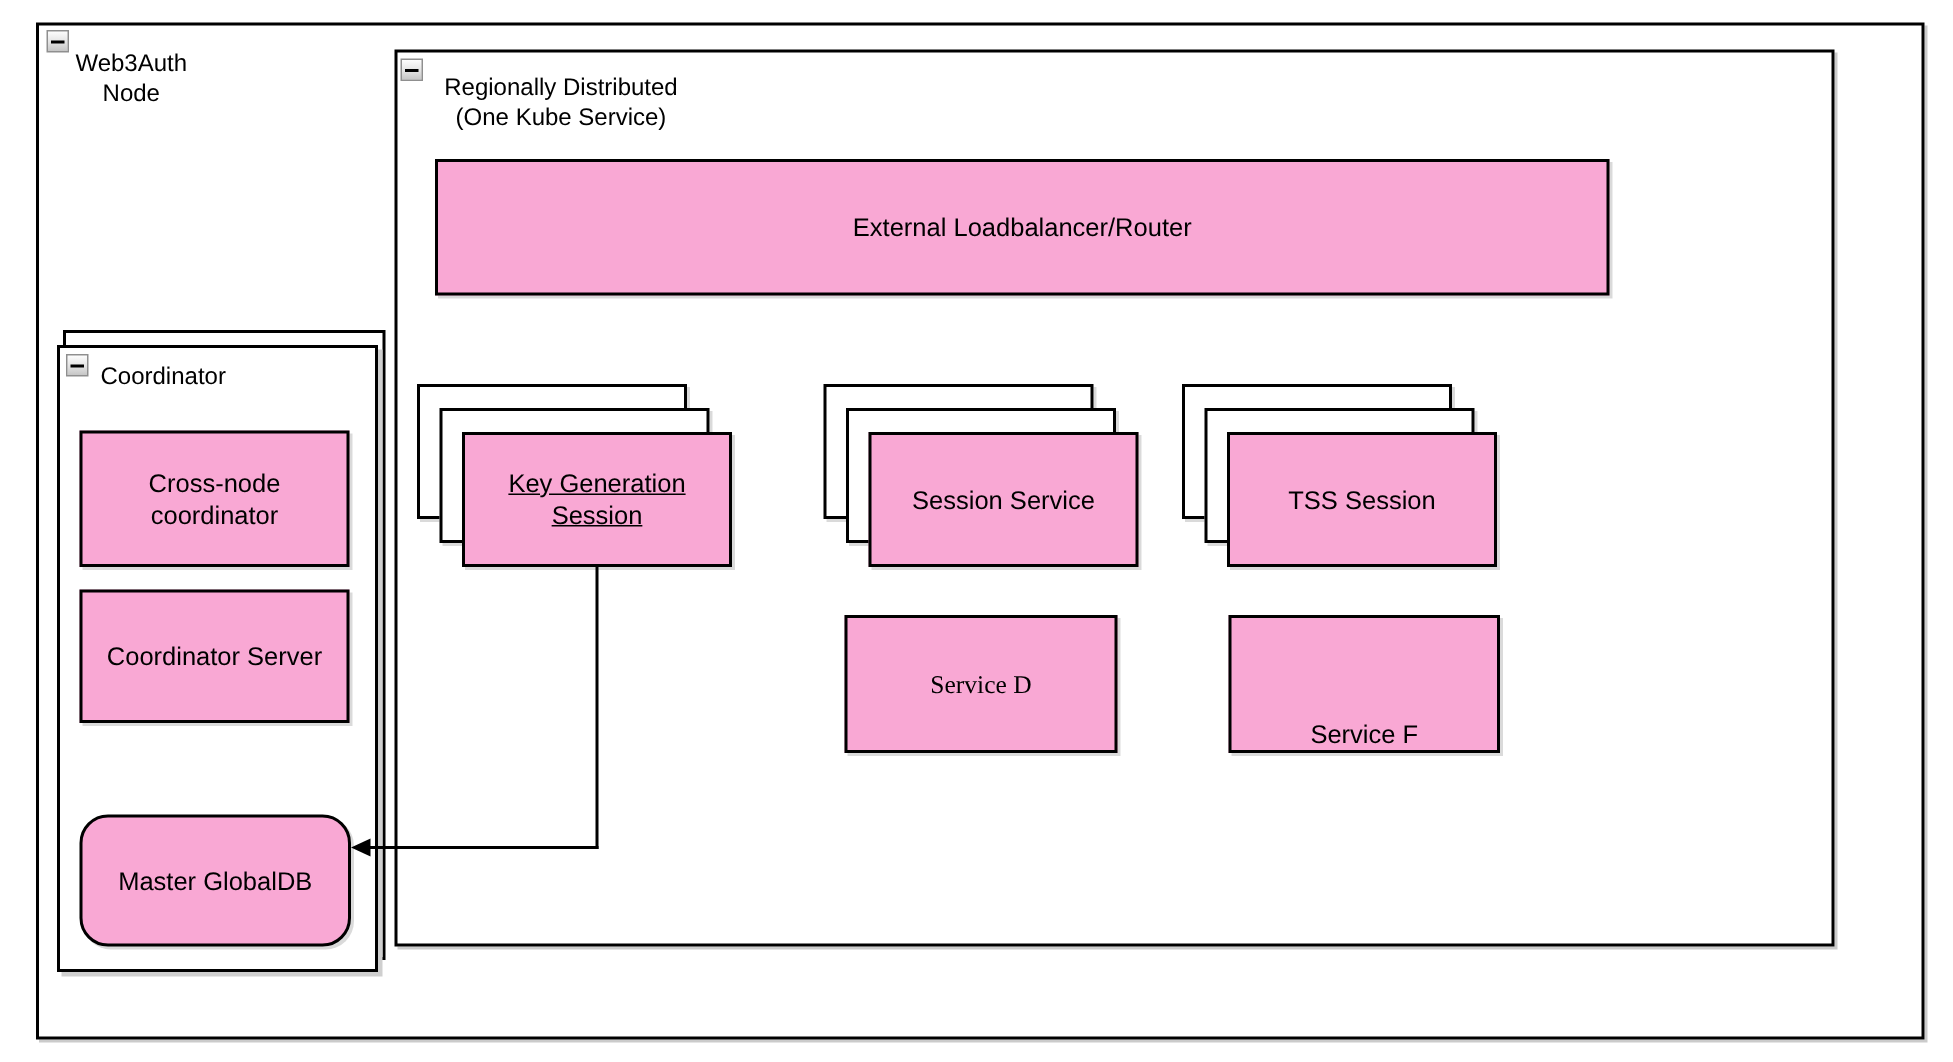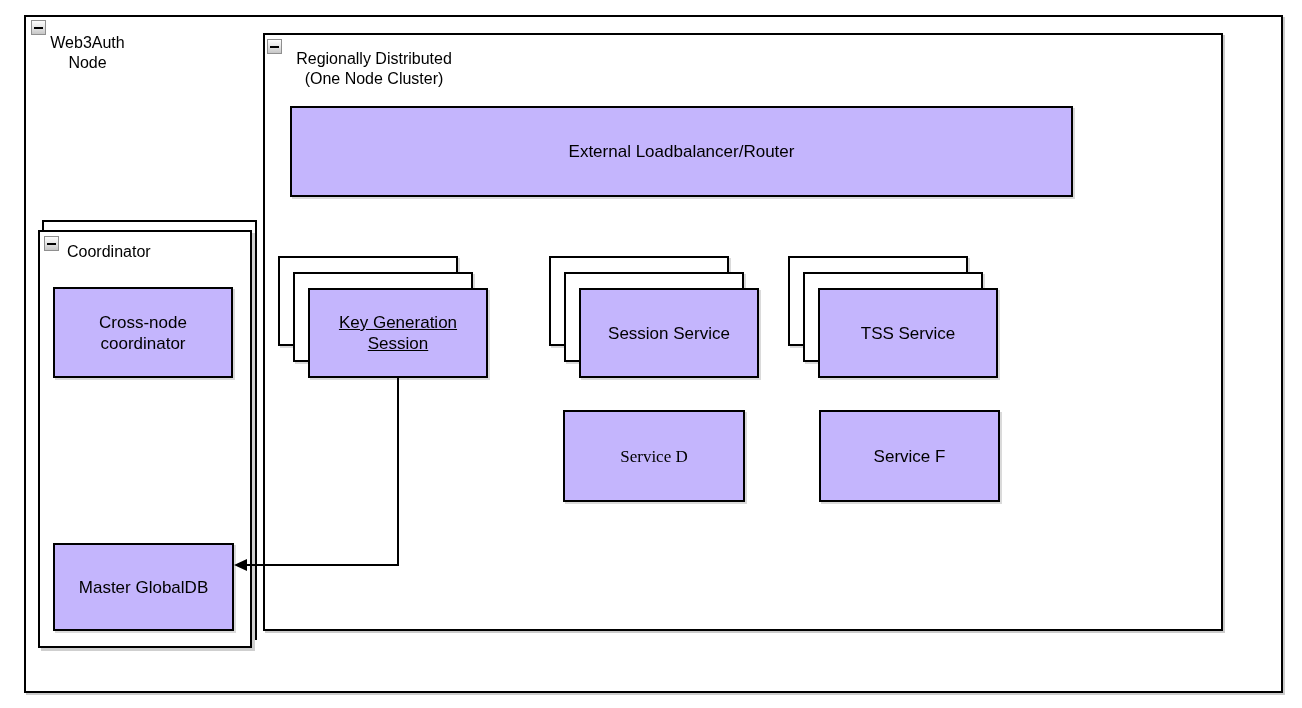--- a/index.html
+++ b/index.html
@@ -7,21 +7,21 @@
     position:relative;width:1302px;height:708px;background:#ffffff;
     font-family:"Liberation Sans",sans-serif;color:#000;overflow:hidden;
   }
   .layer{position:absolute;inset:0;}
   .container{
     position:absolute;box-sizing:border-box;background:#ffffff;
     border:2px solid #000000;
   }
   .cshadow{box-shadow:2px 2px 0 rgba(140,140,140,0.45);}
   .box{
-    position:absolute;box-sizing:border-box;background:#c4b5fd;
+    position:absolute;box-sizing:border-box;background:#f9a8d4;
     border:2px solid #000000;display:flex;flex-direction:column;
     align-items:center;justify-content:center;text-align:center;
     font-size:17px;line-height:21px;
     box-shadow:2px 2px 0 rgba(150,150,150,0.35);
   }
   .stack-layer{
     position:absolute;box-sizing:border-box;background:#ffffff;
     border:2px solid #000000;box-shadow:2px 2px 0 rgba(150,150,150,0.35);
   }
   .ctitle{
@@ -57,21 +57,21 @@
     </div>
   </div>
 
   <div class="layer">
     <div class="container cshadow" style="left:263px;top:33px;width:960px;height:598px;"></div>
     <div class="collapse" style="left:267px;top:39px;">
       <div class="minus"></div>
     </div>
     <div class="ctitle centered" style="left:288px;top:49px;width:172px;">
       <div>Regionally Distributed</div>
-      <div>(One Node Cluster)</div>
+      <div>(One Kube Service)</div>
     </div>
 
     <div class="box" style="left:290px;top:106px;width:783px;height:91px;">
       <div>External Loadbalancer/Router</div>
     </div>
 
     <div class="stack-layer" style="left:278px;top:256px;width:180px;height:90px;"></div>
     <div class="stack-layer" style="left:293px;top:272px;width:180px;height:90px;"></div>
     <div class="box" style="left:308px;top:288px;width:180px;height:90px;text-decoration:underline;">
       <div>Key Generation</div>
@@ -80,44 +80,47 @@
 
     <div class="stack-layer" style="left:549px;top:256px;width:180px;height:90px;"></div>
     <div class="stack-layer" style="left:564px;top:272px;width:180px;height:90px;"></div>
     <div class="box" style="left:579px;top:288px;width:180px;height:90px;justify-content:center;">
       <div>Session Service</div>
     </div>
 
     <div class="stack-layer" style="left:788px;top:256px;width:180px;height:90px;"></div>
     <div class="stack-layer" style="left:803px;top:272px;width:180px;height:90px;"></div>
     <div class="box" style="left:818px;top:288px;width:180px;height:90px;">
-      <div>TSS Service</div>
+      <div>TSS Session</div>
     </div>
 
     <div class="box" style="left:563px;top:410px;width:182px;height:92px;font-family:Liberation Serif, serif;">
       <div>Service D</div>
     </div>
-    <div class="box" style="left:819px;top:410px;width:181px;height:92px;">
+    <div class="box" style="left:819px;top:410px;width:181px;height:92px;justify-content:flex-end;">
       <div>Service F</div>
     </div>
   </div>
 
   <div class="layer">
     <div class="container" style="left:42px;top:220px;width:215px;height:420px;"></div>
     <div class="container" style="left:38px;top:230px;width:214px;height:418px;box-shadow:3px 3px 0 #cfcfcf;"></div>
     <div class="collapse" style="left:44px;top:236px;">
       <div class="minus"></div>
     </div>
     <div class="ctitle" style="left:67px;top:242px;">Coordinator</div>
 
     <div class="box" style="left:53px;top:287px;width:180px;height:91px;">
       <div>Cross-node</div>
       <div>coordinator</div>
     </div>
-    <div class="box" style="left:53px;top:543px;width:181px;height:88px;">
+    <div class="box" style="left:53px;top:393px;width:180px;height:89px;">
+      <div>Coordinator Server</div>
+    </div>
+    <div class="box" style="left:53px;top:543px;width:181px;height:88px;border-radius:19px;">
       <div>Master GlobalDB</div>
     </div>
   </div>
 
   <div class="layer">
     <div class="edge-seg" style="left:397px;top:378px;width:2px;height:188px;"></div>
     <div class="edge-seg" style="left:246px;top:564px;width:153px;height:2px;"></div>
     <div class="arrowhead" style="left:234px;top:559px;"></div>
   </div>
 

